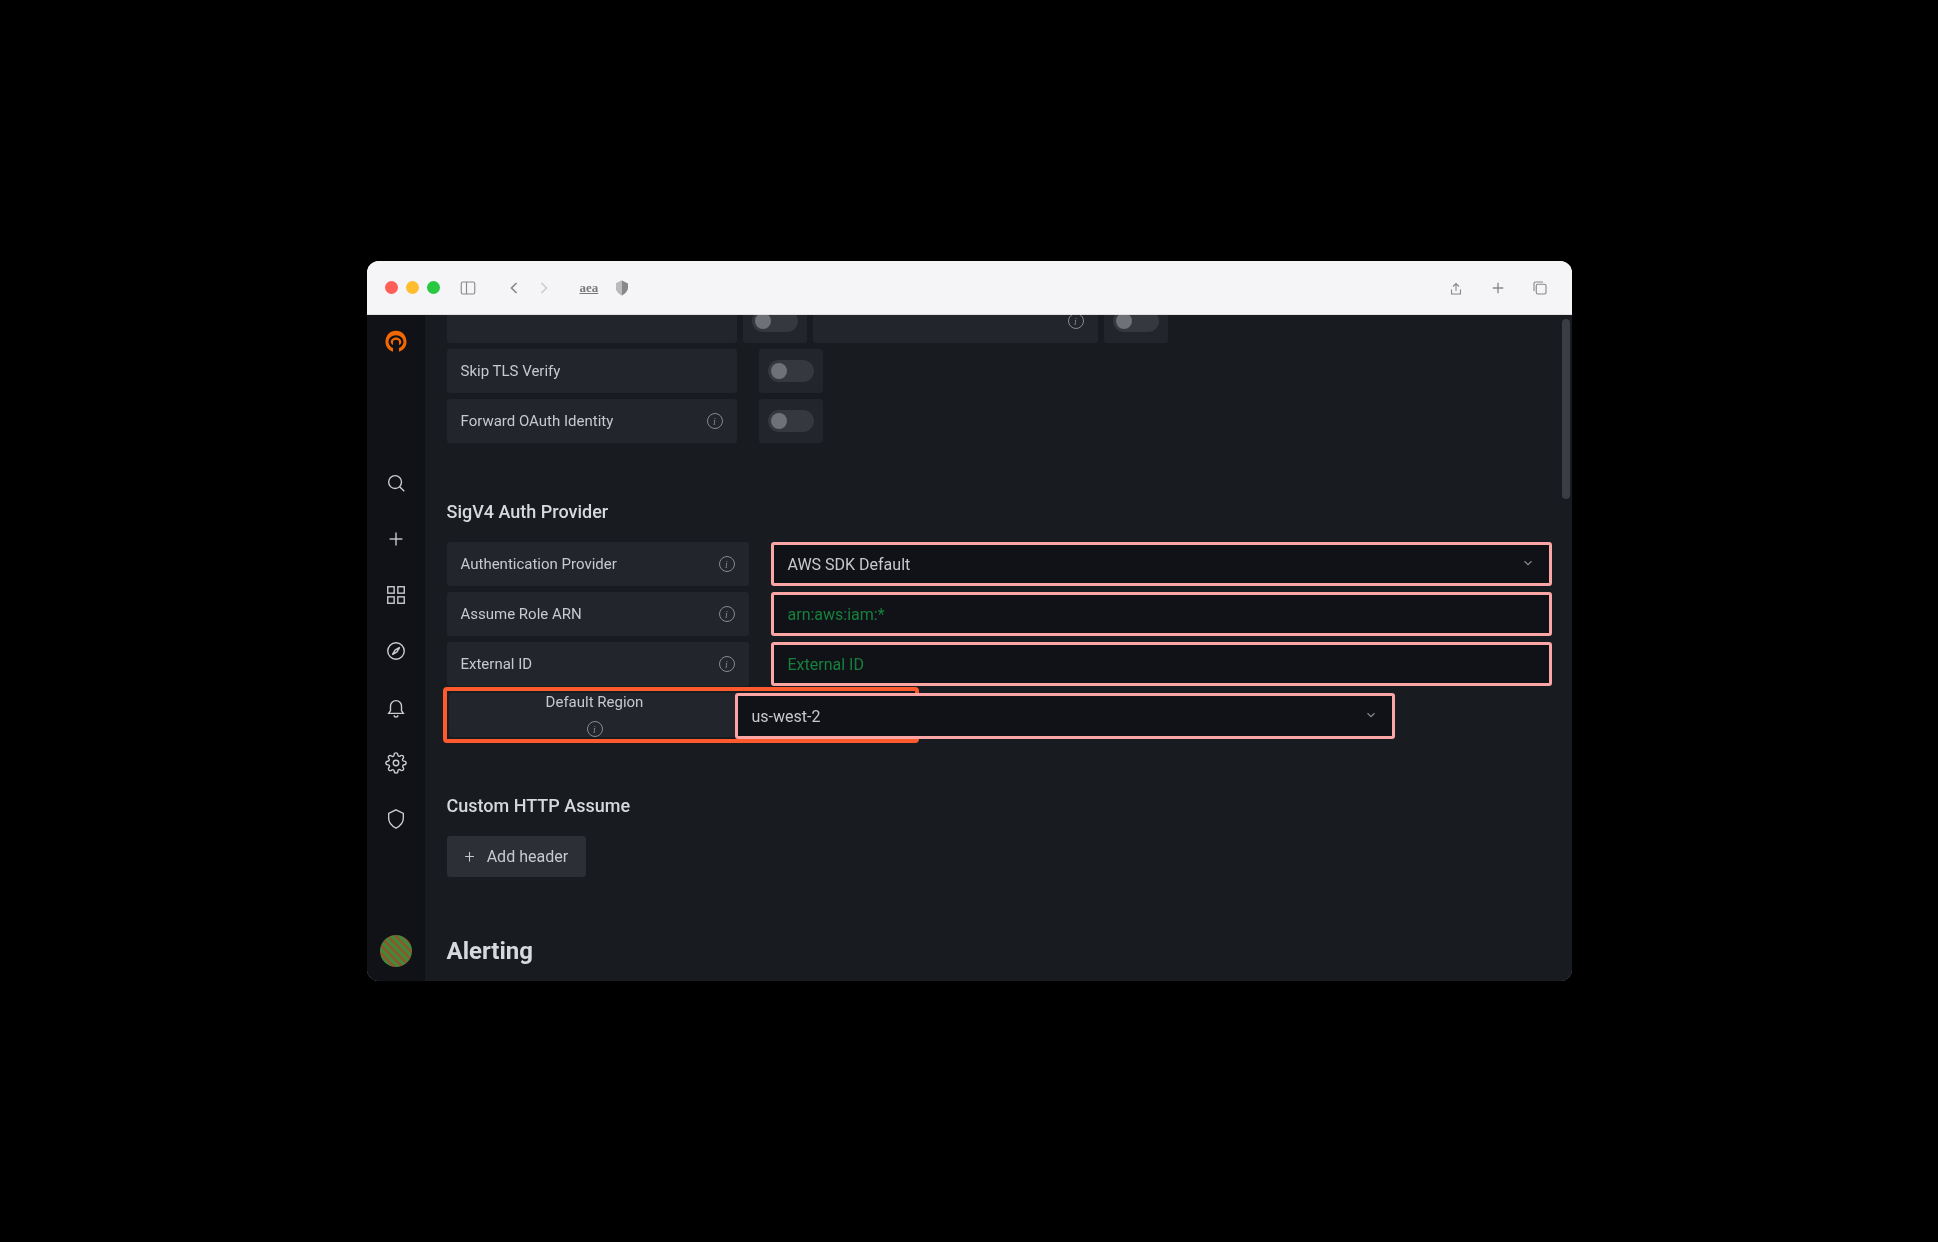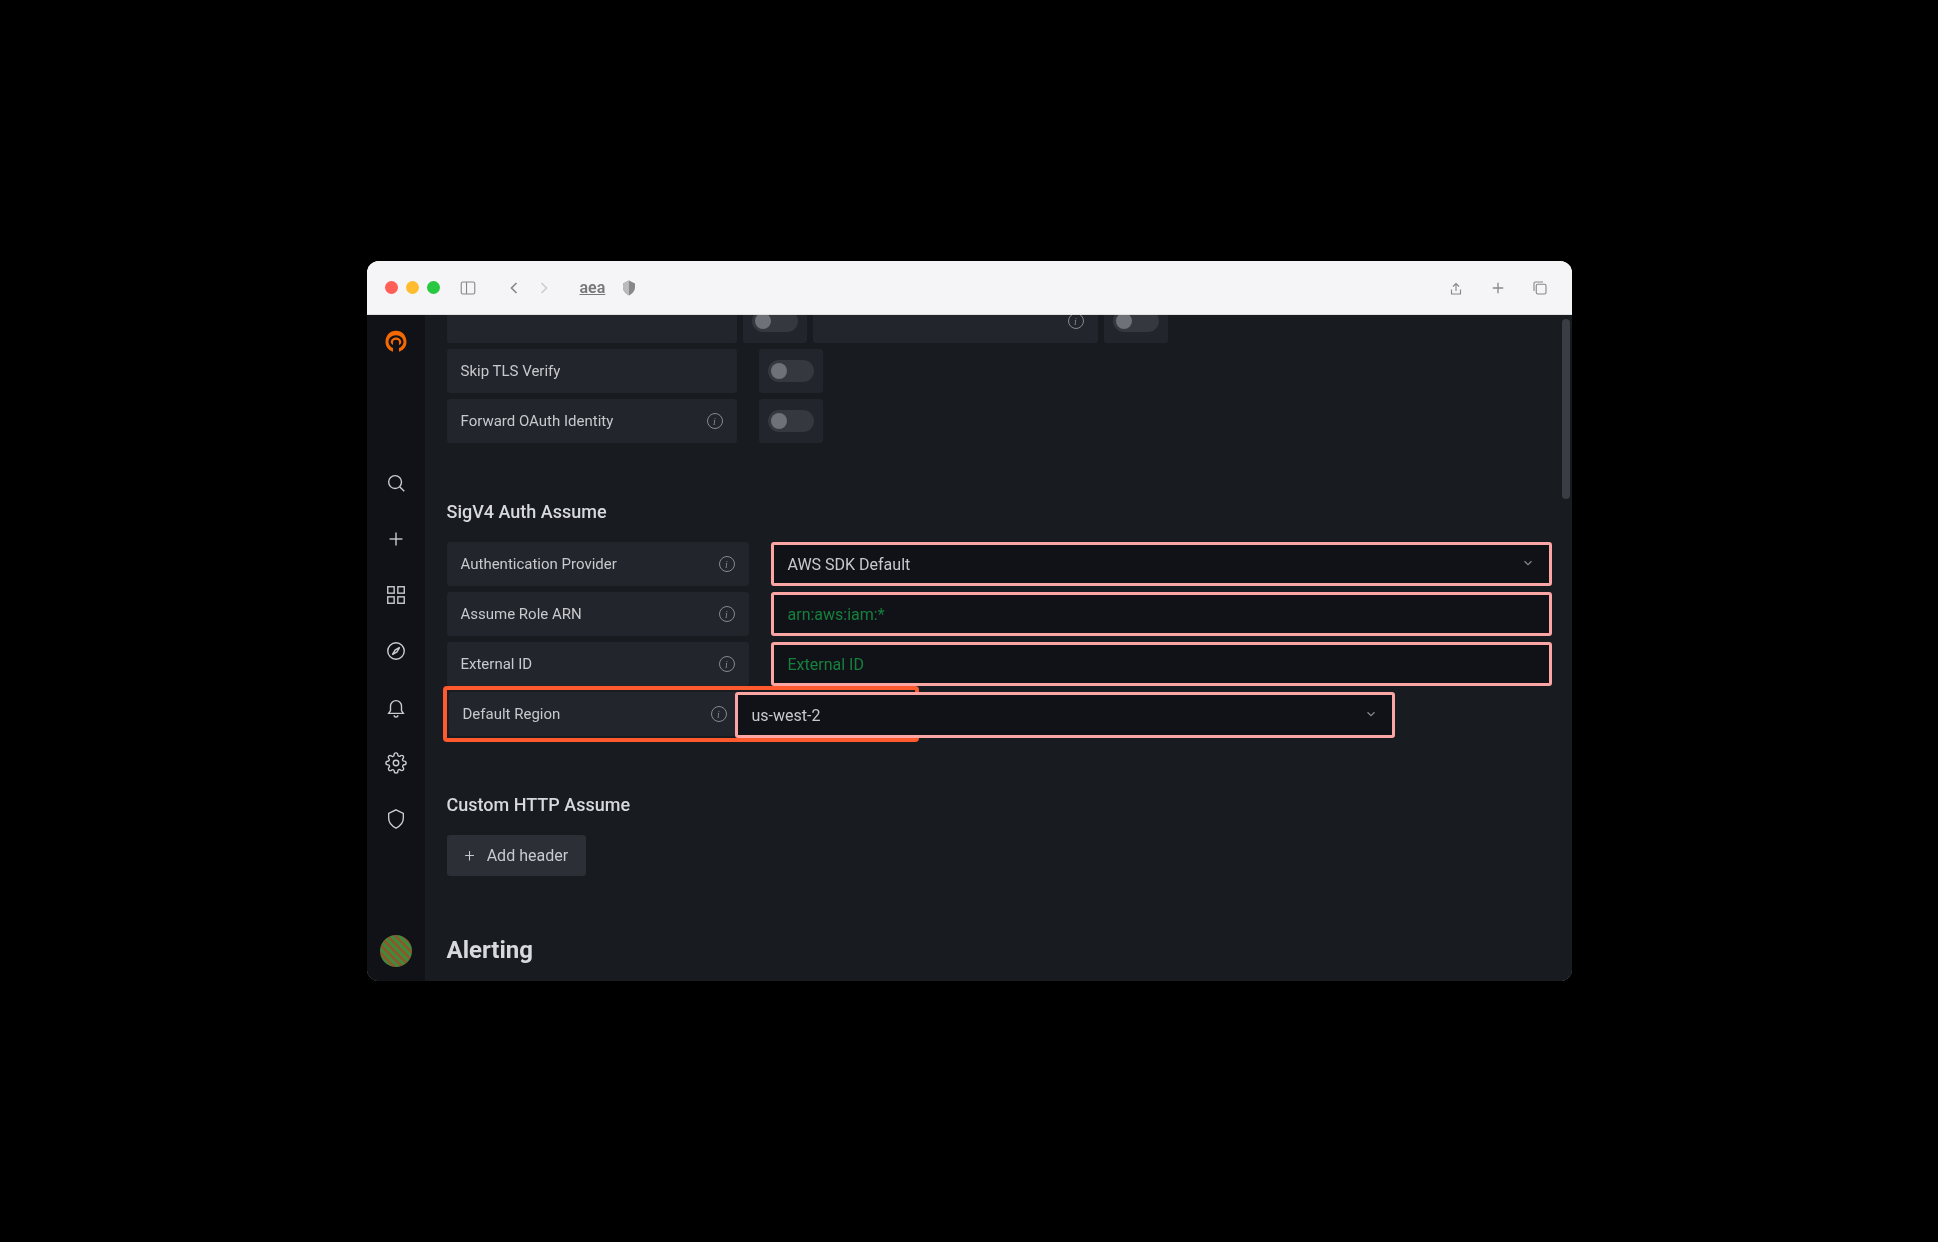--- a/index.html
+++ b/index.html
@@ -89,24 +89,25 @@
 .nav-arrow.disabled { color: #ccc; }
 
 .toolbar-extras {
   display: flex;
   gap: 10px;
   align-items: center;
   margin-left: 10px;
 }
 
 .ext-icon {
-  font-size: 16px;
+  font-size: 13px;
   color: #777;
   display: flex;
   align-items: center;
+  font-family: Liberation Serif, serif;
 }
 
 .url-bar {
   flex: 1;
   max-width: 470px;
   height: 30px;
   background: #e8e8ea;
   border-radius: 7px;
   display: flex;
   align-items: center;
@@ -496,21 +497,21 @@
       <div class="form-row">
         <div class="form-label narrow">
           <span>Forward OAuth Identity</span>
           <span class="info-icon">i</span>
         </div>
         <div class="toggle-cell">
           <div class="toggle"></div>
         </div>
       </div>
 
-      <h3 class="section-heading">SigV4 Auth Assume</h3>
+      <h3 class="section-heading">SigV4 Auth Provider</h3>
 
       <div class="form-row">
         <div class="form-label">
           <span>Authentication Provider</span>
           <span class="info-icon">i</span>
         </div>
         <div class="dropdown-input">
           <span>AWS SDK Default</span>
           <span class="chevron-down">
             <svg viewBox="0 0 24 24" width="14" height="14" fill="none" stroke="currentColor" stroke-width="2">
@@ -535,21 +536,21 @@
           <span>External ID</span>
           <span class="info-icon">i</span>
         </div>
         <div class="text-input placeholder">
           <span>External ID</span>
         </div>
       </div>
 
       <div class="highlight-box" style="display:inline-block; width: 476px; position: relative;">
         <div class="form-row">
-          <div class="form-label" style="width:292px;">
+          <div class="form-label" style="width:292px;flex-direction:column;">
             <span>Default Region</span>
             <span class="info-icon">i</span>
           </div>
           <div class="dropdown-input" style="width:660px; flex:none; position:absolute; left:288px; top:2px; height:46px;">
             <span>us-west-2</span>
             <span class="chevron-down">
               <svg viewBox="0 0 24 24" width="14" height="14" fill="none" stroke="currentColor" stroke-width="2">
                   <polyline points="6 9 12 15 18 9"></polyline>
                 </svg>
             </span>

